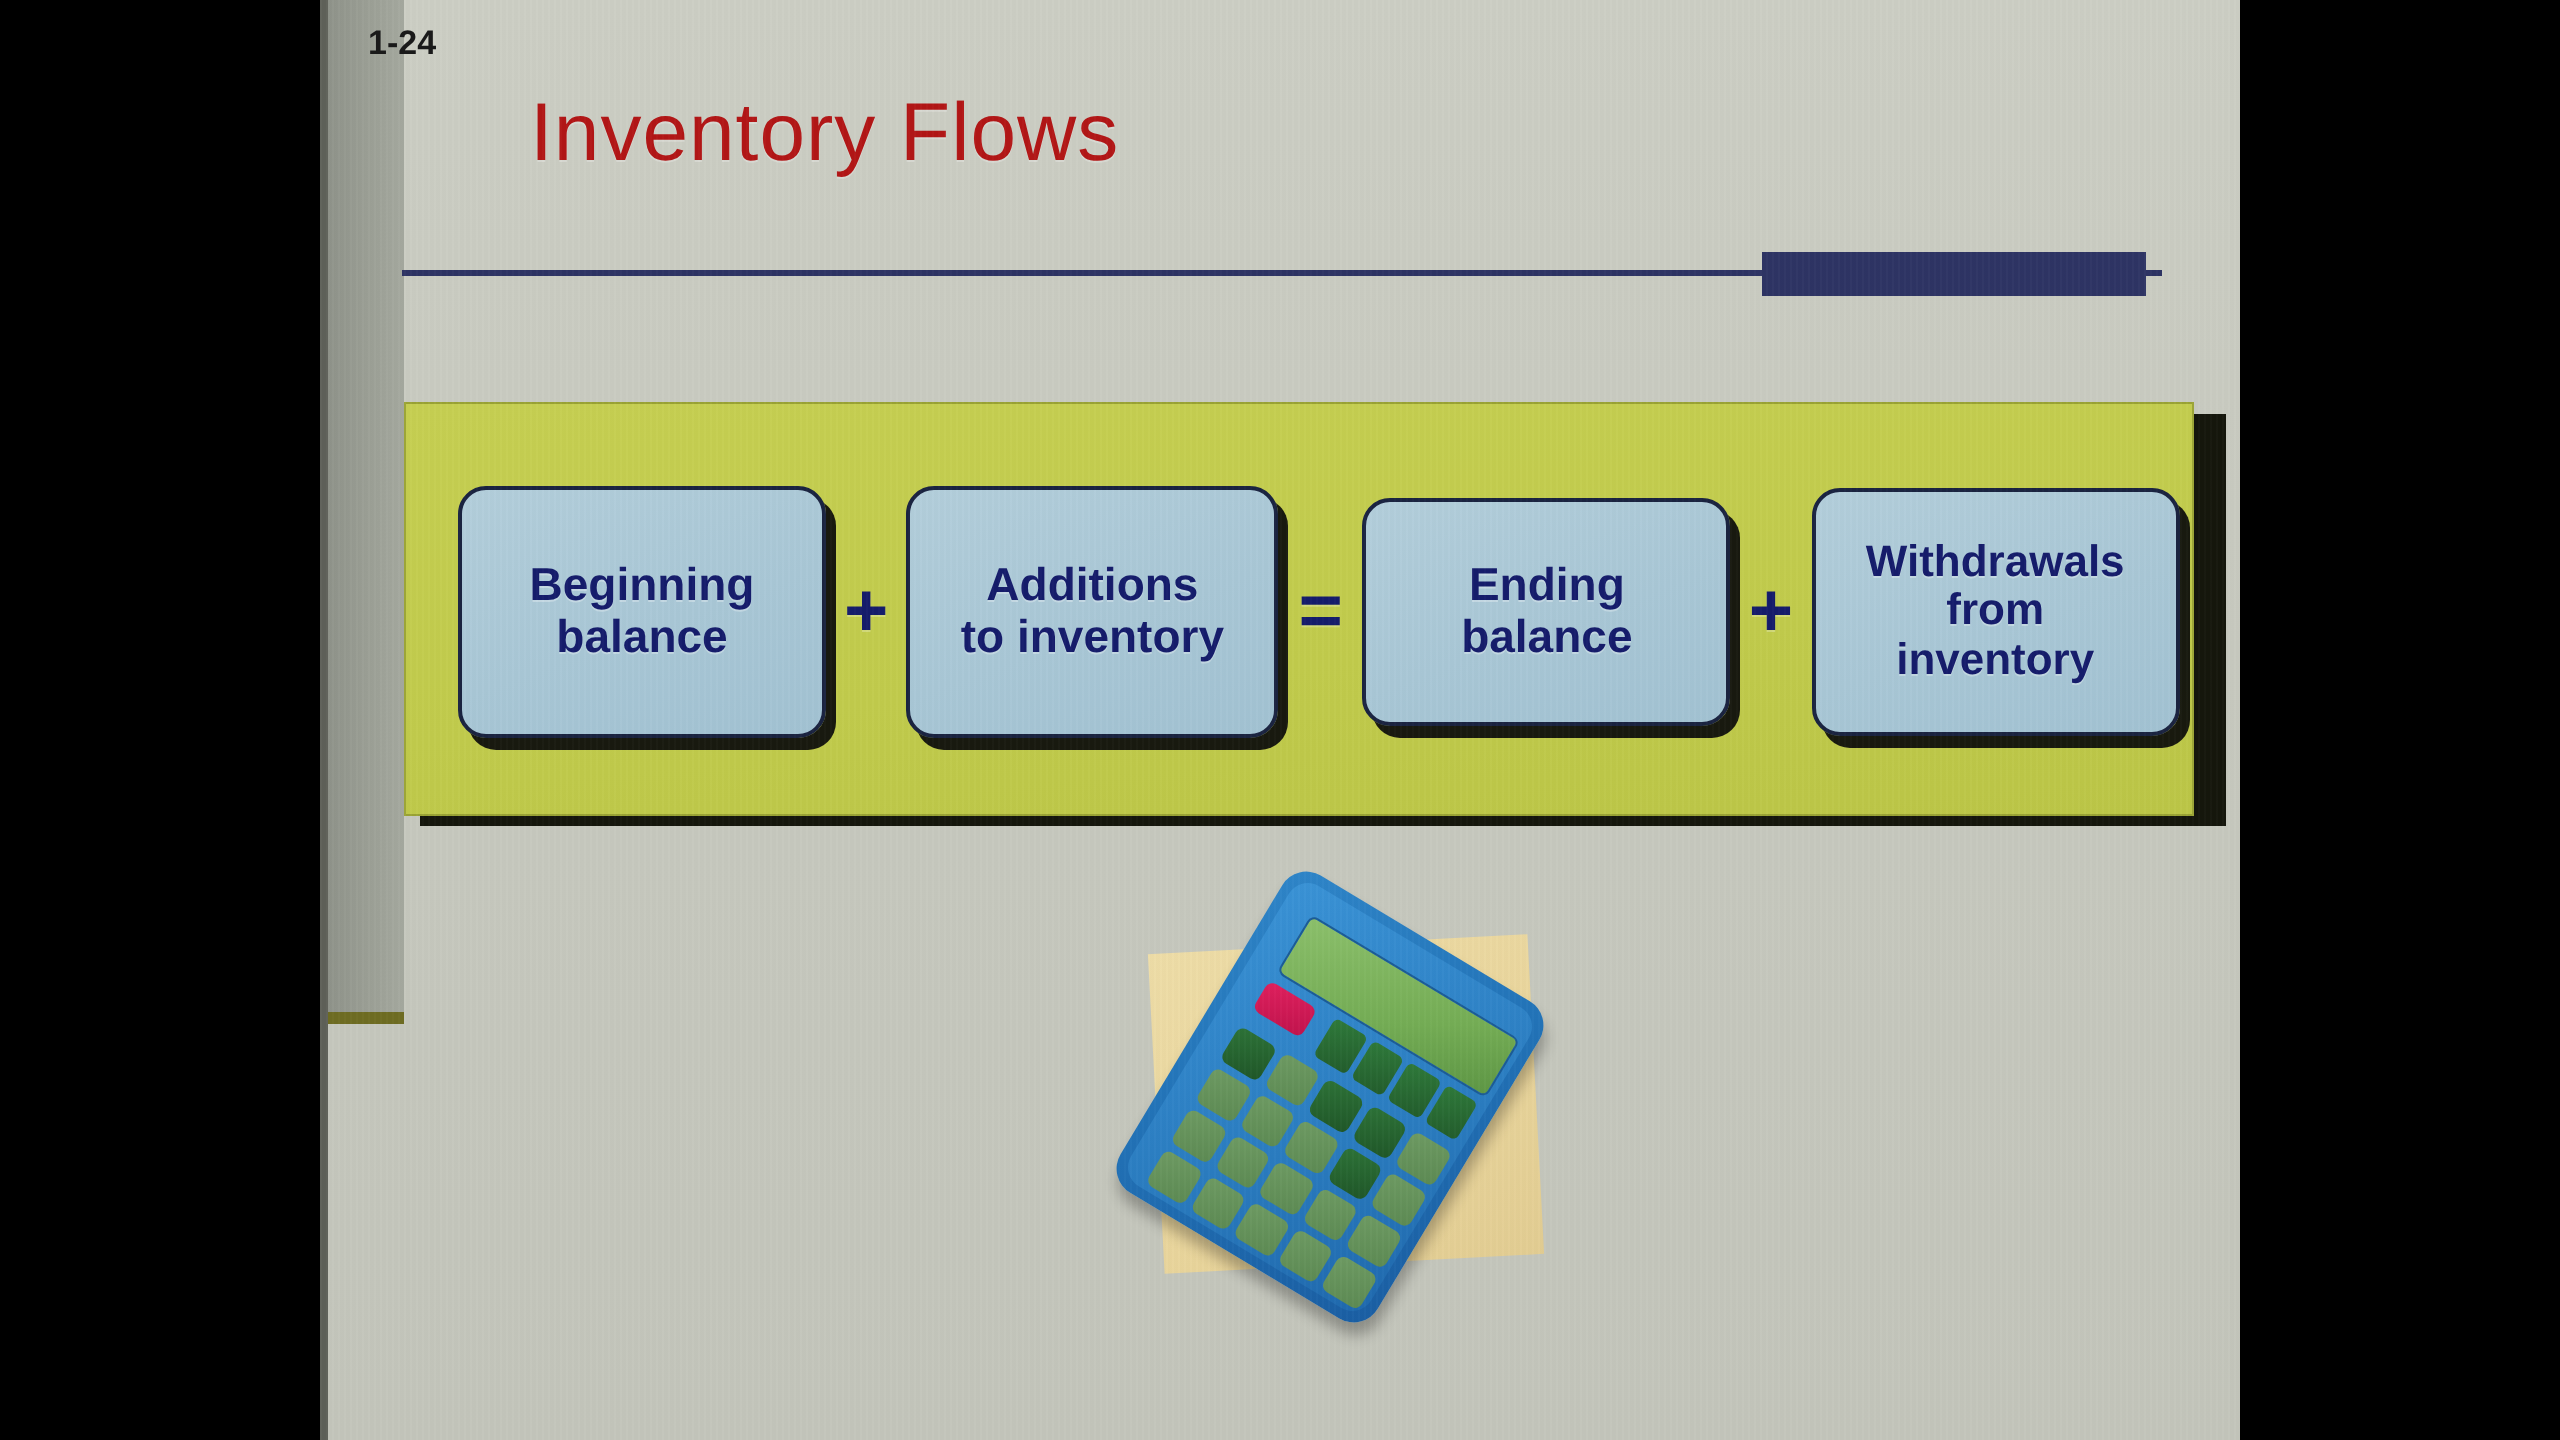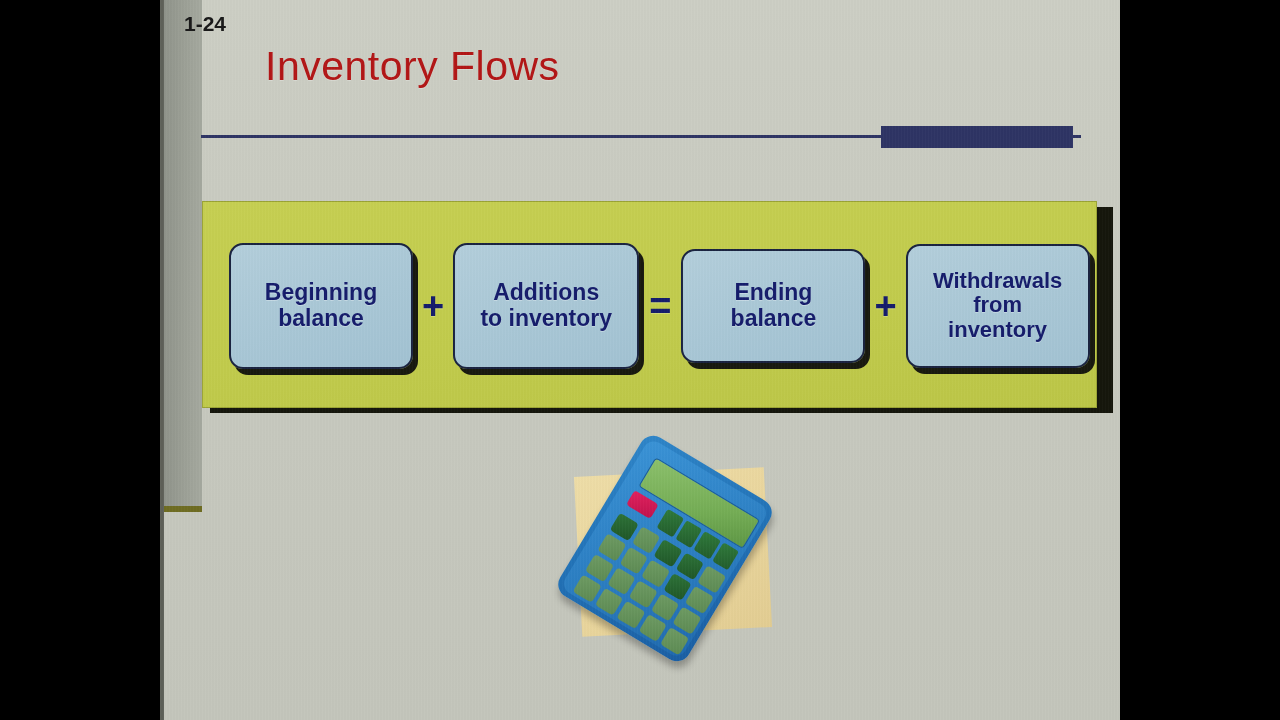--- a/index.html
+++ b/index.html
@@ -77,21 +77,21 @@
     width: 38px;
     height: 6px;
     background: #6e6c22;
   }
 
   
   .slide-number {
     position: absolute;
     left: 24px;
     top: 12px;
-    font-size: 21px;
+    font-size: 17px;
     font-weight: bold;
     color: #1a1a1a;
     letter-spacing: 0px;
     z-index: 5;
   }
 
   
   .slide-title {
     position: absolute;
     left: 105px;

